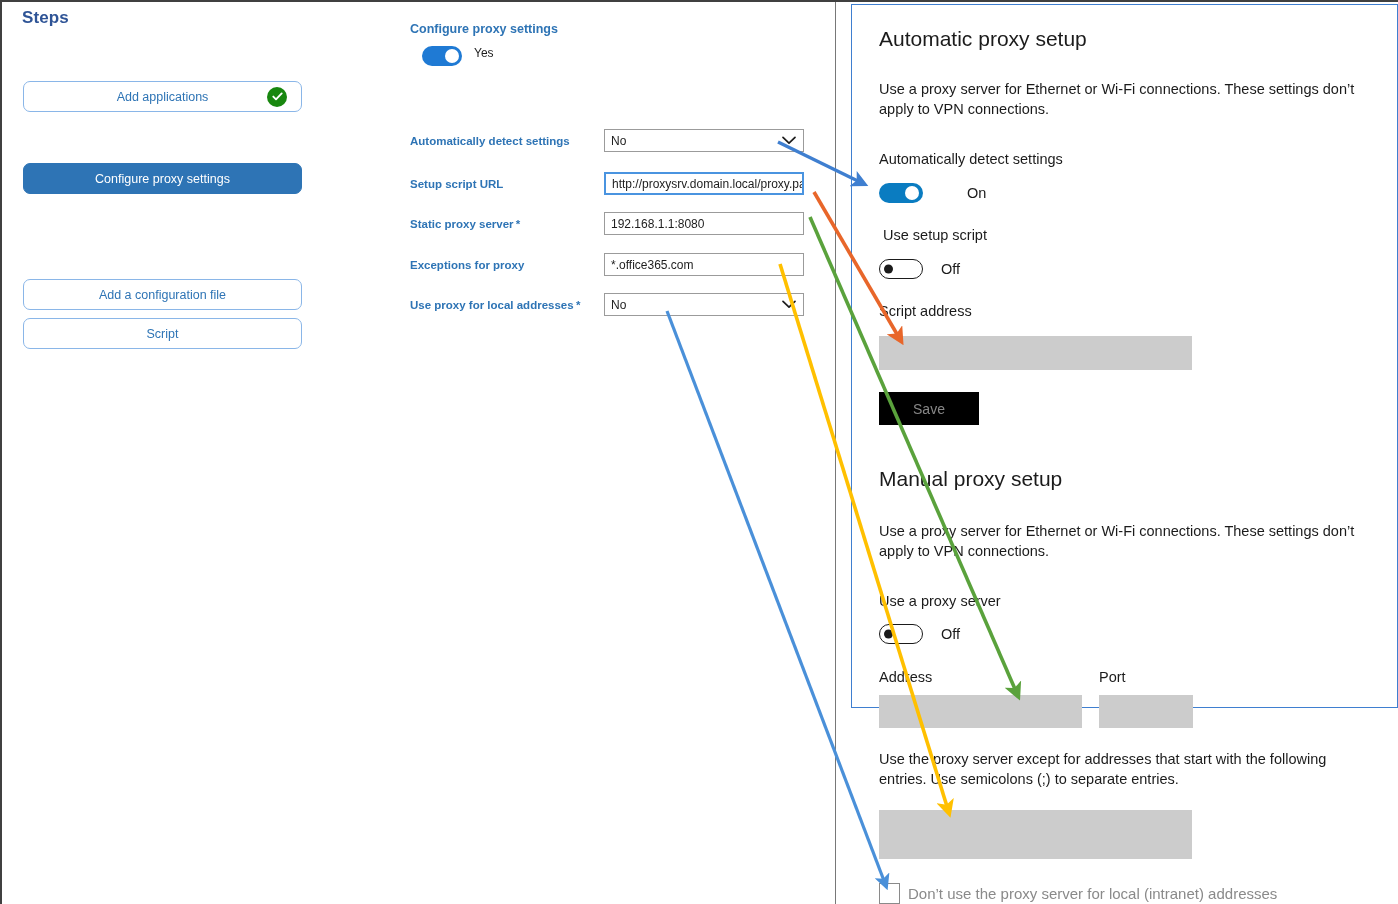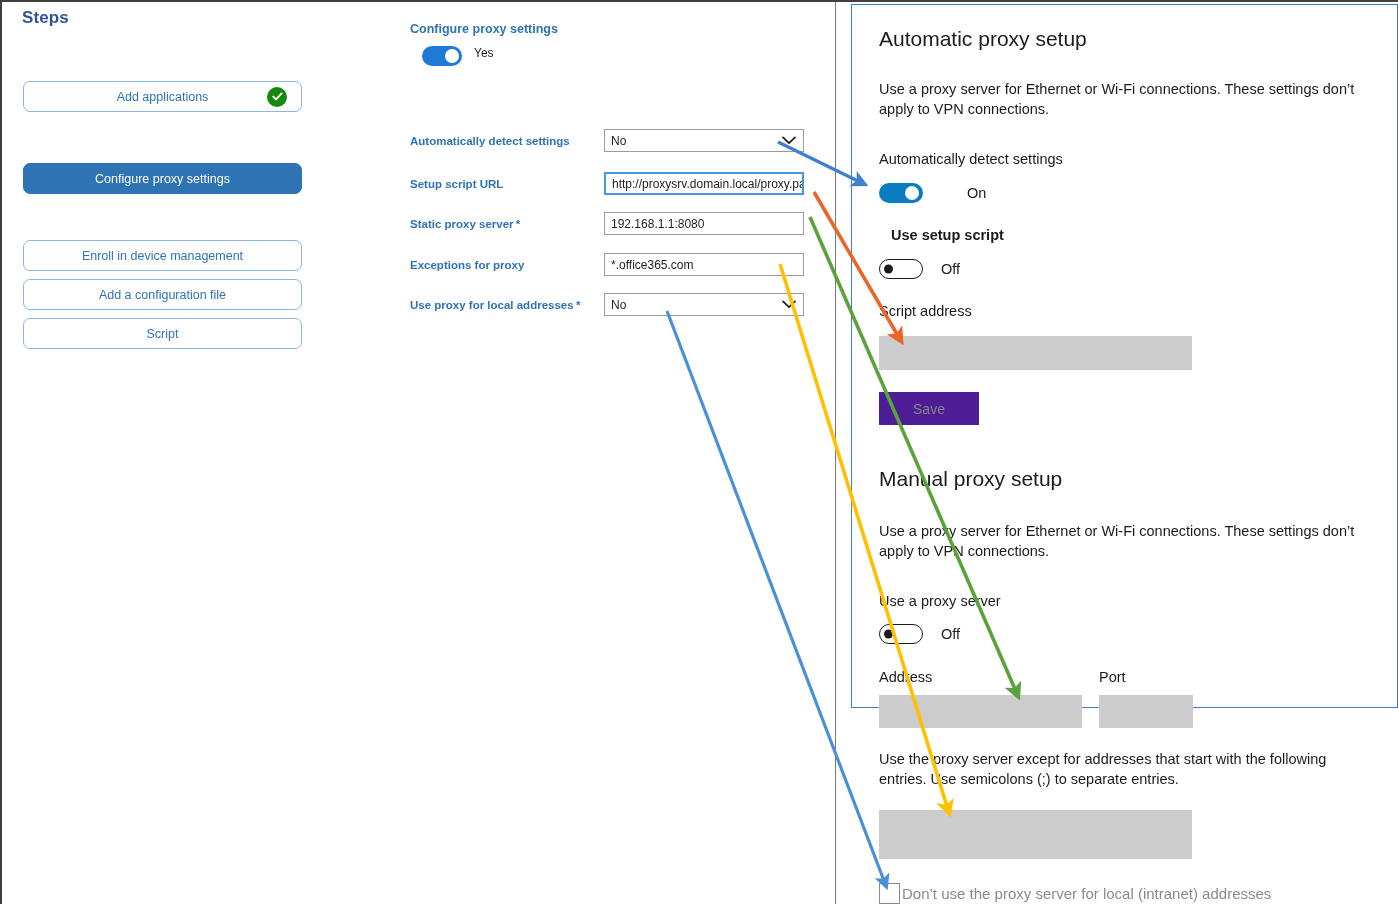--- a/index.html
+++ b/index.html
@@ -61,24 +61,24 @@
   .wsw{width:44px;height:20px;border-radius:10px;position:relative;flex:0 0 auto;}
   .wsw.on{background:#0a7cc1;}
   .wsw.on::after{content:"";position:absolute;right:4px;top:3px;width:14px;height:14px;
                  border-radius:50%;background:#fff;}
   .wsw.off{background:#fff;border:1.5px solid #1b1b1b;box-sizing:border-box;}
   .wsw.off::after{content:"";position:absolute;left:4px;top:50%;transform:translateY(-50%);
                   width:9px;height:9px;border-radius:50%;background:#1b1b1b;}
   .wsw-row{display:flex;align-items:center;gap:18px;}
   .wsw-txt{font-size:14.5px;color:#1b1b1b;}
   .grey-box{background:#cccccc;}
-  .save-btn{background:#4c1d95;color:#878787;font-size:14px;
+  .save-btn{background:#000000;color:#878787;font-size:14px;
             display:flex;align-items:center;justify-content:center;
             font-family:"Liberation Sans",sans-serif;}
-  .chk-row{display:flex;align-items:center;gap:2px;}
+  .chk-row{display:flex;align-items:center;gap:8px;}
   .chk{width:21px;height:21px;border:1.5px solid #8a8a8a;background:#fff;box-sizing:border-box;flex:0 0 auto;}
   .chk-txt{font-size:15px;color:#8a8a8a;}
 
   
   #arrows{position:absolute;left:0;top:0;width:1398px;height:904px;pointer-events:none;}
 </style>
 </head>
 <body>
 
 <div id="root">
@@ -94,23 +94,20 @@
           </svg>
       </span>
     </div>
 
 
     <div class="step-btn active" style="top:126px">
       <span>Configure proxy settings</span>
     </div>
 
 
-    <div class="step-btn" style="top:203px">
-      <span>Enroll in device management</span>
-    </div>
 
     <div class="step-btn" style="top:242px">
       <span>Add a configuration file</span>
     </div>
 
     <div class="step-btn" style="top:281px">
       <span>Script</span>
     </div>
   </div>
 
@@ -177,21 +174,21 @@
       <h1 class="win-h1" style="position:absolute;left:0;top:22px;">Automatic proxy setup</h1>
 
       <p class="win-p" style="position:absolute;left:0;top:74px;width:495px;">Use a proxy server for Ethernet or Wi-Fi connections. These settings don’t apply to VPN connections.</p>
 
       <div class="win-lbl" style="position:absolute;left:0;top:146px;">Automatically detect settings</div>
       <div class="wsw-row" style="position:absolute;left:0;top:178px;gap:44px;">
         <span class="wsw on"></span>
         <span class="wsw-txt">On</span>
       </div>
 
-      <div class="win-lbl" style="position:absolute;left:12px;top:222px;font-weight:bold;">Use setup script</div>
+      <div class="win-lbl" style="position:absolute;left:4px;top:222px;">Use setup script</div>
       <div class="wsw-row" style="position:absolute;left:0;top:254px;">
         <span class="wsw off"></span>
         <span class="wsw-txt">Off</span>
       </div>
 
       <div class="win-lbl" style="position:absolute;left:0;top:298px;">Script address</div>
       <div class="grey-box" style="position:absolute;left:0;top:331px;width:313px;height:34px;">
         <span></span>
       </div>
 

